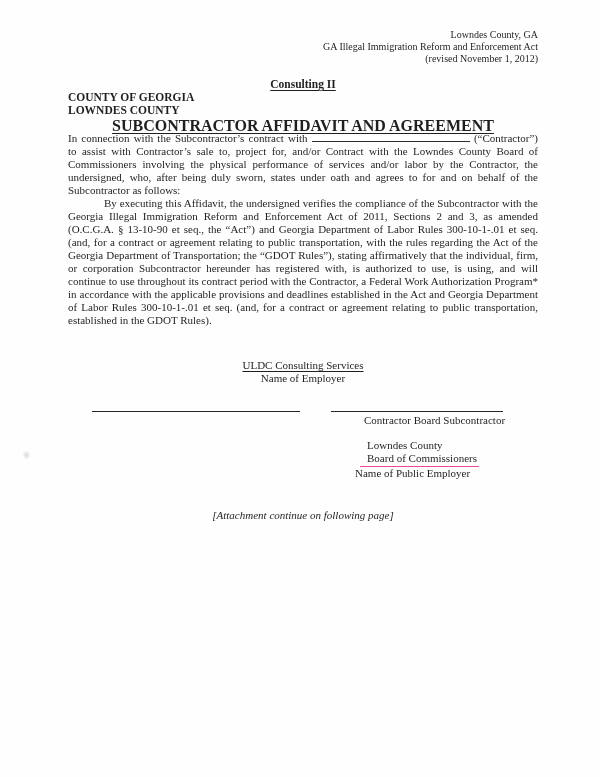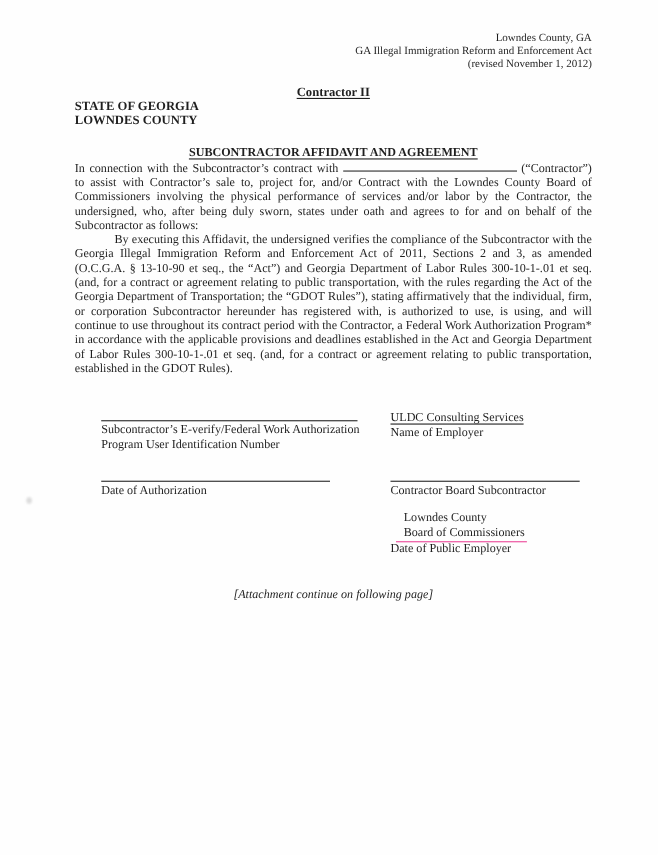--- a/index.html
+++ b/index.html
@@ -32,24 +32,24 @@
     font-size: 11.5px;
     line-height: 13px;
   }
   .jurisdiction {
     margin-top: 0px;
     font-weight: bold;
     font-size: 11.5px;
     line-height: 12.5px;
   }
   .doc-title {
-    margin-top: 17px;
+    margin-top: 3px;
     text-align: center;
     font-weight: bold;
-    font-size: 11px;
+    font-size: 16px;
     line-height: 13px;
   }
   .u { text-decoration: underline; text-underline-offset: 2px; }
   p.para {
     margin: 0;
     font-size: 11px;
     line-height: 13px;
     text-align: justify;
   }
   .intro-para { margin-top: 13px; }
@@ -58,21 +58,21 @@
     display: inline-block;
     width: 158px;
     height: 9px;
     border-bottom: 1px solid #2b2b2b;
     vertical-align: baseline;
   }
   .sig-section { margin-top: 32px; font-size: 11px; line-height: 13px; }
   .sig-row { display: flex; }
   .sig-row-2 { margin-top: 8px; }
   .sig-left { margin-left: 24px; flex: 0 0 239px; }
-  .sig-right { margin-left: 24px; flex: 1 1 auto; }
+  .sig-right { flex: 1 1 auto; text-align: center; }
   .sig-line { border-bottom: 1.4px solid #262626; }
   .sig-line-1 { width: 233px; height: 8px; margin-bottom: 2px; }
   .sig-line-2 { width: 208px; height: 18px; margin-bottom: 2px; }
   .sig-line-3 { width: 172px; height: 18px; margin-bottom: 2px; }
   .employer-block { margin-left: 287px; margin-top: 12px; font-size: 11px; line-height: 13px; }
   .employer-line1 { padding-left: 12px; }
   .employer-line2 { margin-top: 0; }
   .employer-line2 span {
     display: inline-block;
     margin-left: 5px;
@@ -104,65 +104,59 @@
   <div class="scan-artifact"></div>
   <div class="content">
 
     <div class="doc-header">
       <div>Lowndes County, GA</div>
       <div>GA Illegal Immigration Reform and Enforcement Act</div>
       <div>(revised November 1, 2012)</div>
     </div>
 
     <div class="attachment-heading">
-      <span class="u">Contractor II</span>
+      <span class="u">Consulting II</span>
     </div>
 
     <div class="jurisdiction">
-      <div>STATE OF GEORGIA</div>
+      <div>COUNTY OF GEORGIA</div>
       <div>LOWNDES COUNTY</div>
     </div>
 
     <div class="doc-title">
       <span class="u">SUBCONTRACTOR AFFIDAVIT AND AGREEMENT</span>
     </div>
 
     <p class="para intro-para"><span>In connection with the Subcontractor’s contract with</span> <span class="fill-blank"></span> <span>(“Contractor”) to assist with Contractor’s sale to, project for, and/or Contract with the Lowndes County Board of Commissioners involving the physical performance of services and/or labor by the Contractor, the undersigned, who, after being duly sworn, states under oath and agrees to for and on behalf of the Subcontractor as follows:</span></p>
 
     <p class="para body-para">By executing this Affidavit, the undersigned verifies the compliance of the Subcontractor with the Georgia Illegal Immigration Reform and Enforcement Act of 2011, Sections 2 and 3, as amended (O.C.G.A. § 13-10-90 et seq., the “Act”) and Georgia Department of Labor Rules 300-10-1-.01 et seq. (and, for a contract or agreement relating to public transportation, with the rules regarding the Act of the Georgia Department of Transportation; the “GDOT Rules”), stating affirmatively that the individual, firm, or corporation Subcontractor hereunder has registered with, is authorized to use, is using, and will continue to use throughout its contract period with the Contractor, a Federal Work Authorization Program* in accordance with the applicable provisions and deadlines established in the Act and Georgia Department of Labor Rules 300-10-1-.01 et seq. (and, for a contract or agreement relating to public transportation, established in the GDOT Rules).</p>
 
     <div class="sig-section">
 
       <div class="sig-row sig-row-1">
-        <div class="sig-left">
-          <div class="sig-line sig-line-1"></div>
-          <div>Subcontractor’s E-verify/Federal Work Authorization</div>
-          <div>Program User Identification Number</div>
-        </div>
         <div class="sig-right">
           <div><span class="u">ULDC Consulting Services</span></div>
           <div>Name of Employer</div>
         </div>
       </div>
 
       <div class="sig-row sig-row-2">
         <div class="sig-left">
           <div class="sig-line sig-line-2"></div>
-          <div>Date of Authorization</div>
         </div>
         <div class="sig-right">
           <div class="sig-line sig-line-3"></div>
           <div>Contractor Board Subcontractor</div>
         </div>
       </div>
 
       <div class="employer-block">
         <div class="employer-line1">Lowndes County</div>
         <div class="employer-line2"><span>Board of Commissioners</span></div>
-        <div>Date of Public Employer</div>
+        <div>Name of Public Employer</div>
       </div>
 
     </div>
 
     <div class="continuation-note">[Attachment continue on following page]</div>
 
   </div>
 </div>
 
 </body></html>

